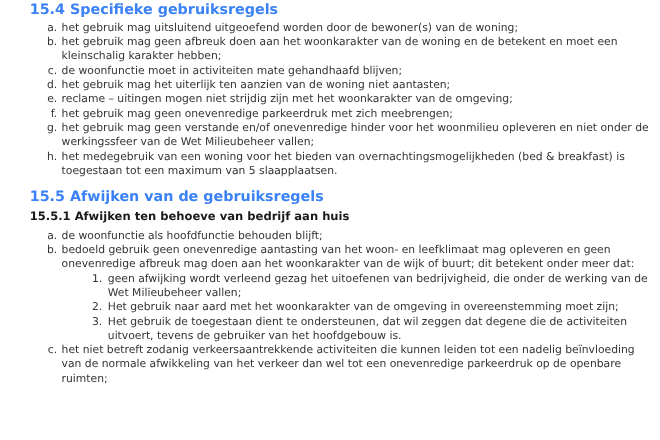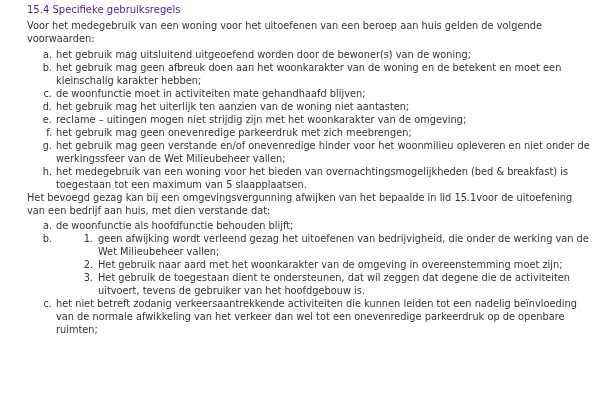--- a/index.html
+++ b/index.html
@@ -15,24 +15,24 @@
     background: #ffffff;
     overflow: hidden;
     padding: 2px 10px 0 27px;
     font-family: "DejaVu Sans", sans-serif;
     font-size: 9.8px;
     line-height: 13px;
     color: #333333;
   }
   h2.sec-heading {
     font-family: "DejaVu Sans", sans-serif;
-    font-size: 10px;
+    font-size: 13px;
     line-height: 15px;
-    font-weight: normal;
-    color: #4c1d95;
+    font-weight: bold;
+    color: #3b82f6;
     margin: 0 0 2px 0;
   }
   h2.sec-heading.second {
     margin: 10px 0 4px 0;
   }
   h3.sub-heading {
     font-family: "DejaVu Sans", sans-serif;
     font-size: 10.5px;
     line-height: 13px;
     font-weight: bold;
@@ -67,21 +67,20 @@
     margin-right: 5px;
   }
 </style>
 </head>
 <body>
 
 <div class="page">
 
   <h2 class="sec-heading">15.4 Specifieke gebruiksregels</h2>
 
-  <p class="para">Voor het medegebruik van een woning voor het uitoefenen van een beroep aan huis gelden de volgende voorwaarden:</p>
 
   <div class="list">
     <div class="row">
       <span class="m">a.</span>
       <span class="t">het gebruik mag uitsluitend uitgeoefend worden door de bewoner(s) van de woning;</span>
     </div>
     <div class="row">
       <span class="m">b.</span>
       <span class="t">het gebruik mag geen afbreuk doen aan het woonkarakter van de woning en de betekent en moet een kleinschalig karakter hebben;</span>
     </div>
@@ -104,32 +103,34 @@
     <div class="row">
       <span class="m">g.</span>
       <span class="t">het gebruik mag geen verstande en/of onevenredige hinder voor het woonmilieu opleveren en niet onder de werkingssfeer van de Wet Milieubeheer vallen;</span>
     </div>
     <div class="row">
       <span class="m">h.</span>
       <span class="t">het medegebruik van een woning voor het bieden van overnachtingsmogelijkheden (bed &amp; breakfast) is toegestaan tot een maximum van 5 slaapplaatsen.</span>
     </div>
   </div>
 
+  <h2 class="sec-heading second">15.5 Afwijken van de gebruiksregels</h2>
 
+  <h3 class="sub-heading">15.5.1 Afwijken ten behoeve van bedrijf aan huis</h3>
 
-  <p class="para tight">Het bevoegd gezag kan bij een omgevingsvergunning afwijken van het bepaalde in lid 15.1voor de uitoefening van een bedrijf aan huis, met dien verstande dat:</p>
 
   <div class="list">
     <div class="row">
       <span class="m">a.</span>
       <span class="t">de woonfunctie als hoofdfunctie behouden blijft;</span>
     </div>
     <div class="row">
       <span class="m">b.</span>
       <span class="t">
+        <span>bedoeld gebruik geen onevenredige aantasting van het woon- en leefklimaat mag opleveren en geen onevenredige afbreuk mag doen aan het woonkarakter van de wijk of buurt; dit betekent onder meer dat:</span>
         <span class="sublist" style="display:block;">
           <span class="row" style="display:flex;">
             <span class="m">1.</span>
             <span class="t">geen afwijking wordt verleend gezag het uitoefenen van bedrijvigheid, die onder de werking van de Wet Milieubeheer vallen;</span>
           </span>
           <span class="row" style="display:flex;">
             <span class="m">2.</span>
             <span class="t">Het gebruik naar aard met het woonkarakter van de omgeving in overeenstemming moet zijn;</span>
           </span>
           <span class="row" style="display:flex;">

